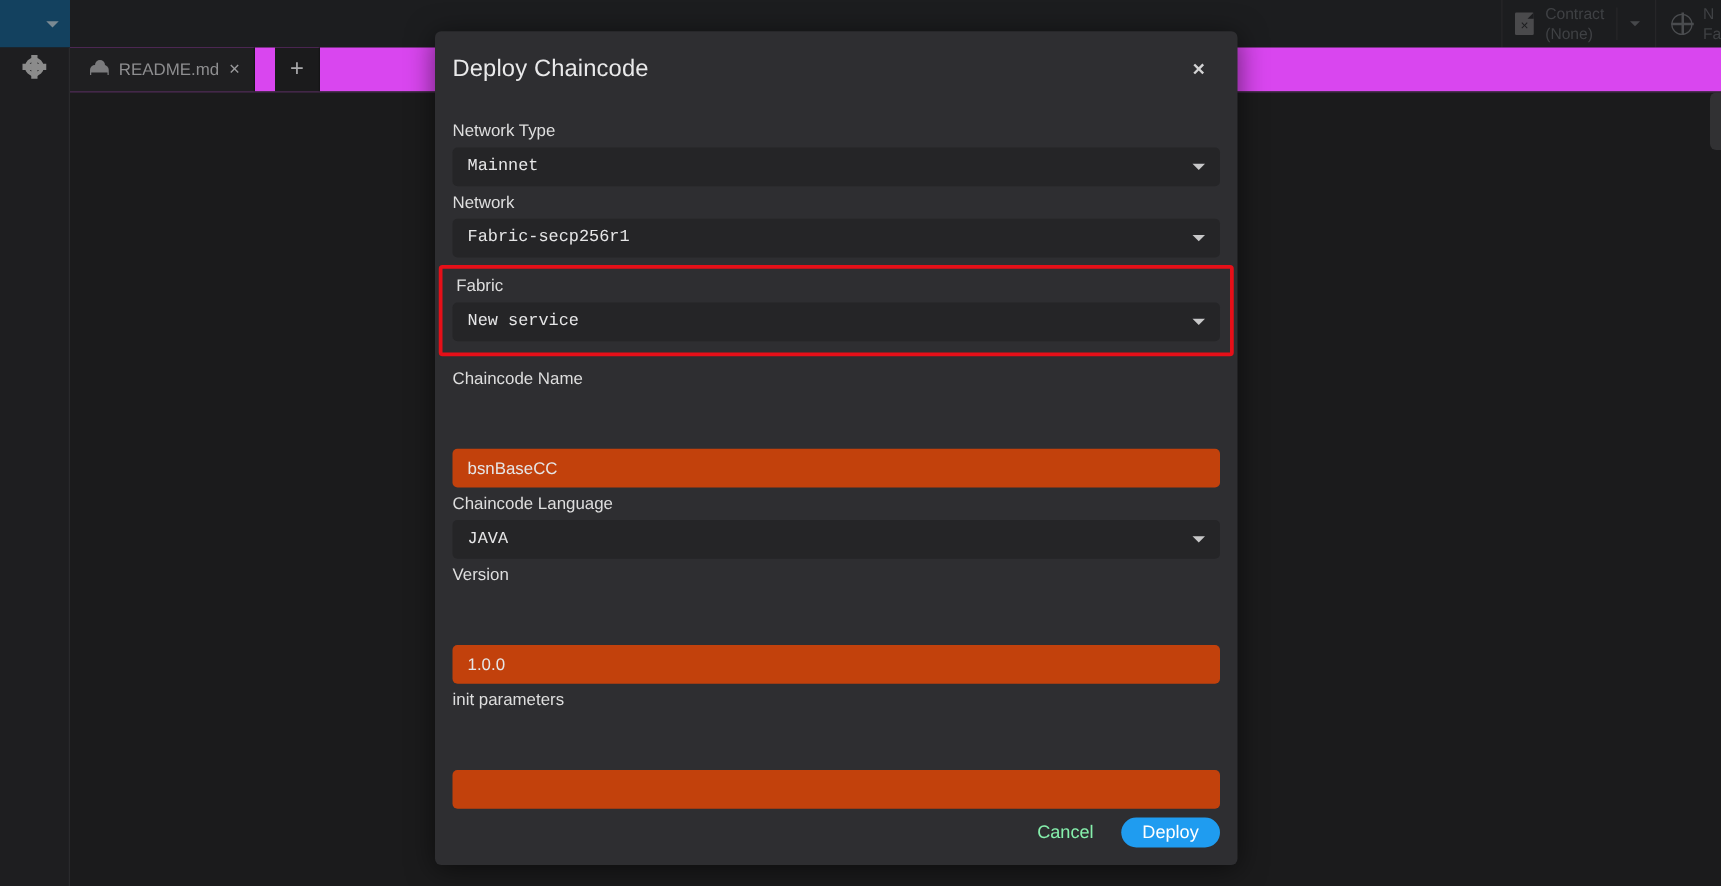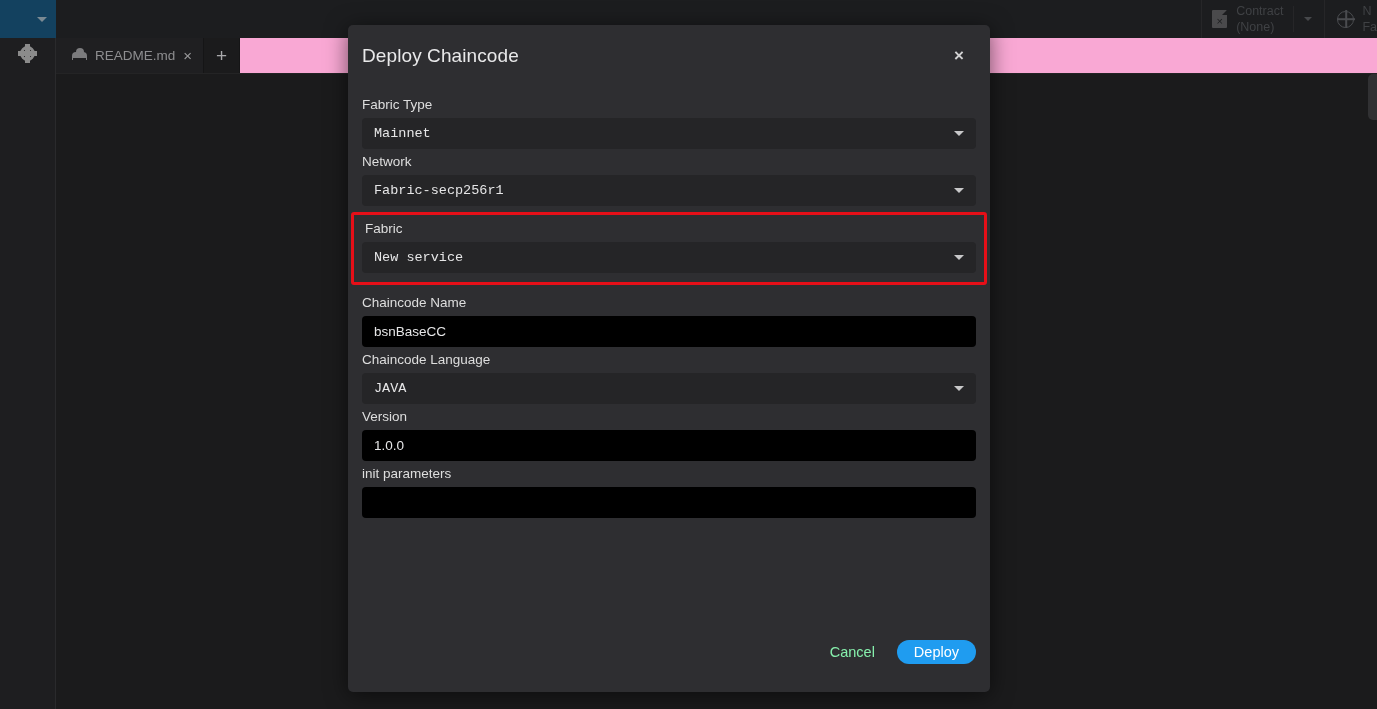--- a/index.html
+++ b/index.html
@@ -80,22 +80,22 @@
   }
   .gear-icon:before, .gear-icon:after {
     content: ""; position: absolute; background: #8b8b8b;
     left: 50%; top: 50%;
   }
   .gear-icon:before { width: 19px; height: 5px; margin: -2.5px 0 0 -9.5px; }
   .gear-icon:after  { width: 5px; height: 19px; margin: -9.5px 0 0 -2.5px; }
 
   .tabbar {
     position: absolute; left: 56px; top: 38px; width: 1321px; height: 36px;
-    background: #f9a8d4; border-bottom: 1px solid #242425;
-    display: flex; align-items: stretch;
+    background: #d946ef; border-bottom: 1px solid #242425;
+    display: flex; align-items: stretch; gap: 16px;
   }
   .tab {
     display: flex; align-items: center; gap: 8px;
     padding: 0 11px 0 16px; background: #1f1f21;
     border-right: 1px solid #151516;
     font-size: 13.5px; color: #8e8e90;
   }
   .cloud-icon {
     width: 15px; height: 8px; background: #7b7b7d; position: relative;
     border-radius: 4px 4px 0 0; flex: 0 0 auto;
@@ -149,21 +149,21 @@
   }
   .control {
     height: 31px; border-radius: 4px; display: flex; align-items: center;
     padding: 0 12px; font-size: 13.5px; color: #e6e6e7;
   }
   .select { background: #252527; justify-content: space-between; cursor: pointer; font-family: Liberation Mono, monospace; }
   .select .caret {
     width: 0; height: 0; border-left: 5px solid transparent;
     border-right: 5px solid transparent; border-top: 5px solid #c8c8c9;
   }
-  .textinput { background: #000000; }
+  .textinput { background: #c2410c; margin-top: 43px; }
 
   .field.highlighted {
     border: 3px solid #e60f18; border-radius: 3px;
     padding: 6px 8px 9px 8px; margin: 6px -11px 10px -11px;
   }
   .field.highlighted .field-label { padding-left: 3px; }
 
   .modal-footer {
     padding: 0 14px 26px 14px; display: flex; align-items: center;
     justify-content: flex-end; gap: 20px;
@@ -228,21 +228,21 @@
   <div class="modal">
 
     <div class="modal-header">
       <div class="modal-title">Deploy Chaincode</div>
       <button class="modal-close">×</button>
     </div>
 
     <div class="modal-body">
 
       <div class="field">
-        <label class="field-label">Fabric Type</label>
+        <label class="field-label">Network Type</label>
         <div class="control select">
           <span>Mainnet</span>
           <span class="caret"></span>
         </div>
       </div>
 
       <div class="field">
         <label class="field-label">Network</label>
         <div class="control select">
           <span>Fabric-secp256r1</span>

